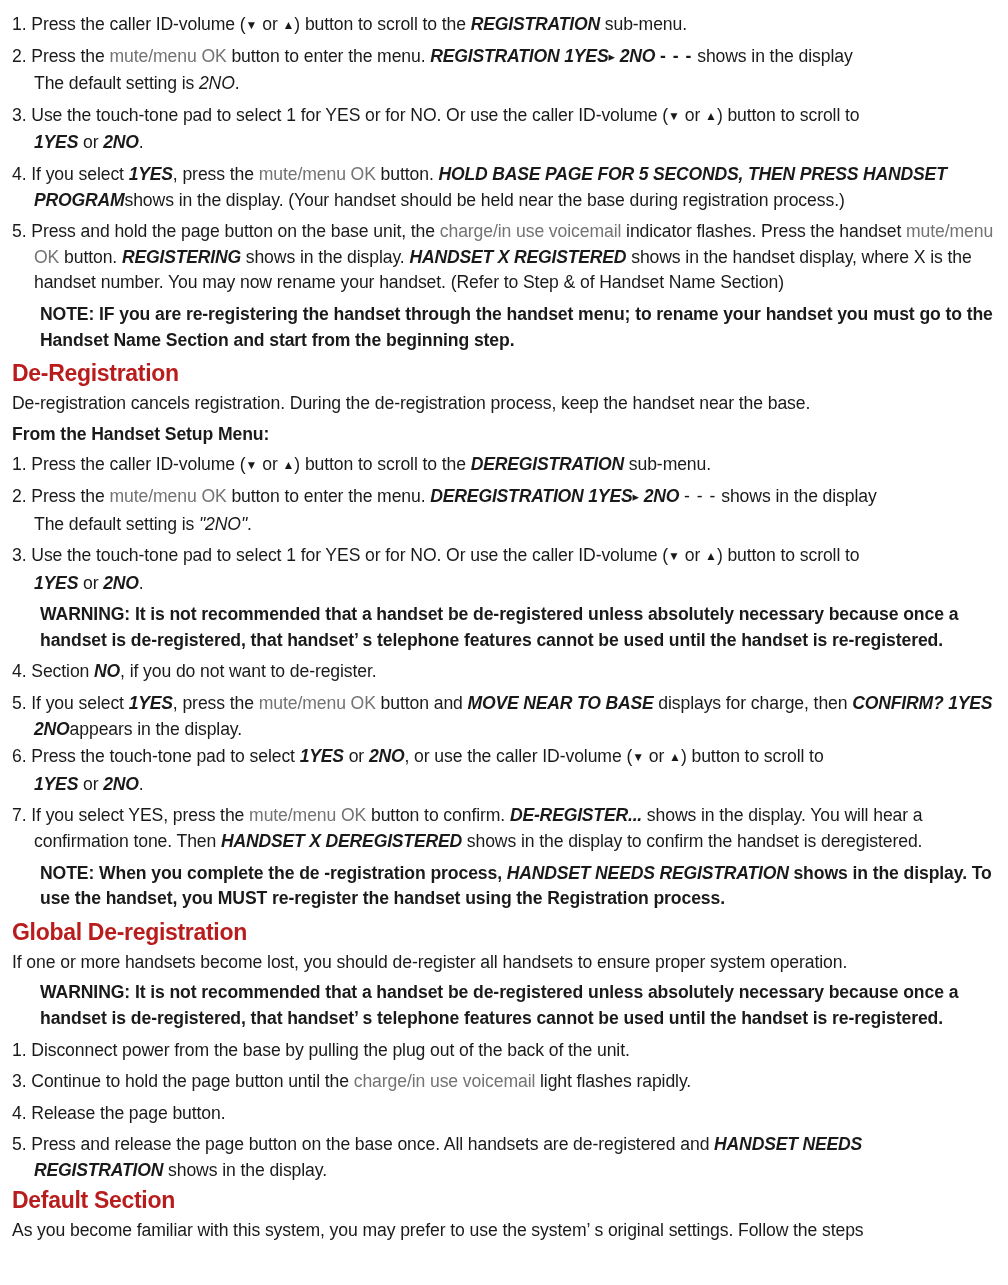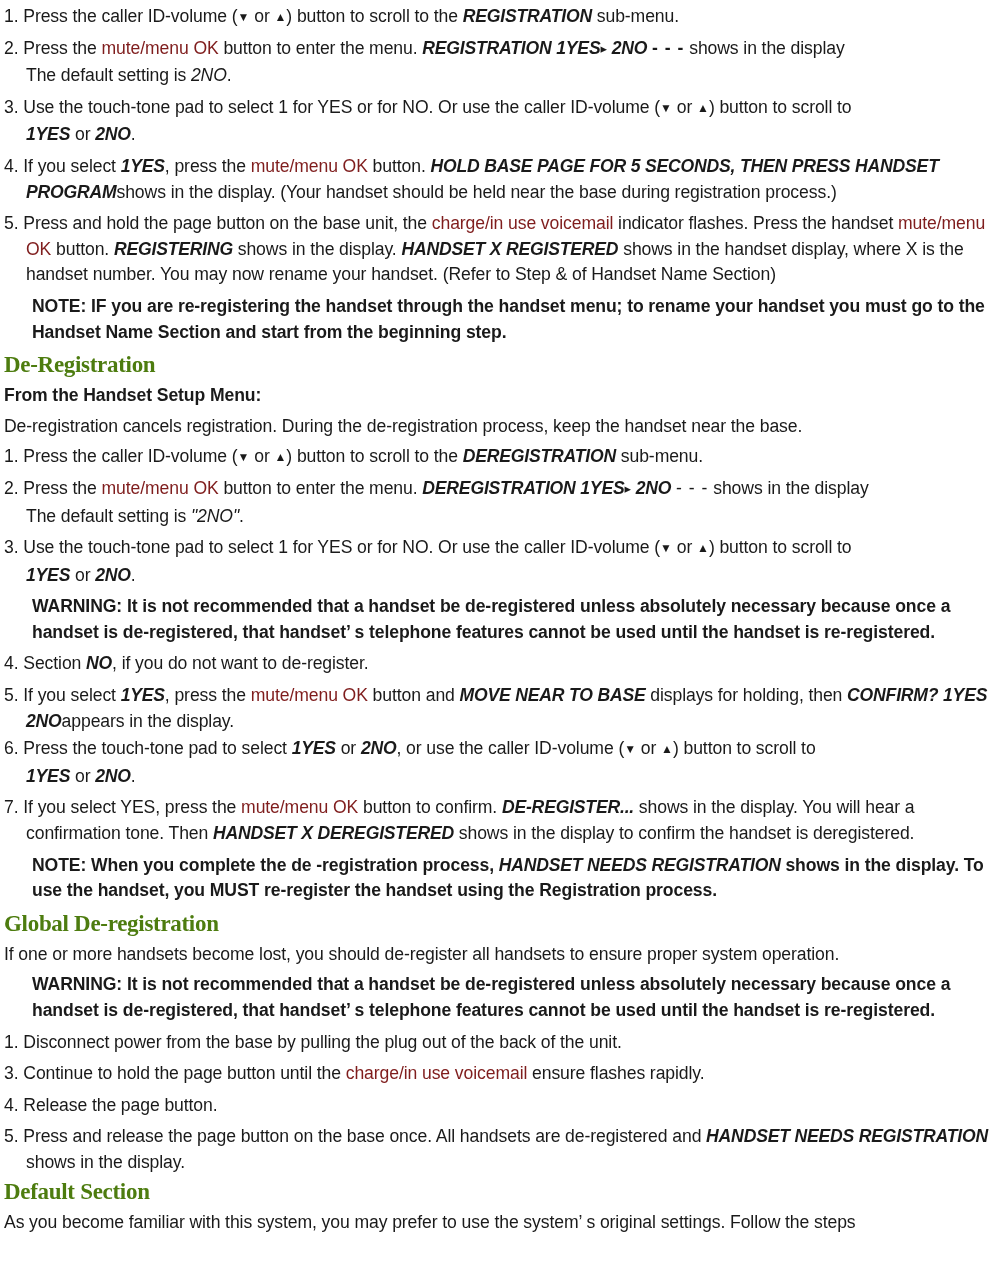--- a/index.html
+++ b/index.html
@@ -12,21 +12,21 @@
     width: 1008px;
     height: 1285px;
     font-family: "Liberation Sans", sans-serif;
     color: #1a1a1a;
     overflow: hidden;
   }
   .page {
     position: relative;
     width: 1008px;
     height: 1044px;
-    padding: 0;
+    padding: 8px;
     box-sizing: border-box;
   }
   .doc {
     padding: 4px 6px 0 4px;
   }
 
   
   .para {
     font-size: 17.6px;
     line-height: 25.6px;
@@ -53,33 +53,33 @@
     font-weight: bold;
     margin-bottom: 6px;
   }
   .plain {
     padding-left: 0;
     text-indent: 0;
   }
   .bold { font-weight: bold; }
 
   h2.heading {
-    font-family: Liberation Serif, serif;
+    font-family: Liberation Sans, sans-serif;
     font-weight: bold;
     font-size: 23px;
     line-height: 28px;
     letter-spacing: -0.3px;
     margin: 2px 0 4px 0;
     padding: 0;
-    color: #4d7c0f;
+    color: #b91c1c;
   }
 
   
   .red {
-    color: #7f1d1d;
+    color: #737373;
   }
   .disp {
     font-weight: bold;
     font-style: italic;
     letter-spacing: -0.2px;
   }
   .ital {
     font-style: italic;
     font-weight: bold;
     letter-spacing: -0.2px;
@@ -119,50 +119,50 @@
   <p class="para step tight"><span>3.</span> <span>Use the touch-tone pad to select 1 for YES or for NO. Or use the caller ID-volume (</span><span class="tri">▼</span><span>  or </span><span class="tri">▲</span><span>) button to scroll to</span></p>
   <p class="para cont"><span class="ital">1YES</span><span> or </span><span class="ital">2NO</span><span>.</span></p>
 
   <p class="para step"><span>4.</span> <span>If you select </span><span class="ital">1YES</span><span>, press the </span><span class="red">mute/menu OK</span><span> button. </span><span class="disp">HOLD BASE PAGE FOR 5 SECONDS, THEN PRESS HANDSET PROGRAM</span><span>shows in the display. (Your handset should be held near the base during registration process.)</span></p>
 
   <p class="para step"><span>5.</span> <span>Press and hold the page button on the base unit, the </span><span class="red">charge/in use voicemail</span><span> indicator flashes. Press the handset </span><span class="red">mute/menu OK</span><span> button. </span><span class="disp">REGISTERING</span><span> shows in the display. </span><span class="disp">HANDSET X REGISTERED</span><span> shows in the handset display, where X is the handset number. You may now rename your handset. (Refer to Step &amp; of Handset Name Section)</span></p>
 
   <p class="para note">NOTE: IF you are re-registering the handset through the handset menu; to rename your handset you must go to the Handset Name Section and start from the beginning step.</p>
 
   <h2 class="heading">De-Registration</h2>
+  <p class="para plain">De-registration cancels registration. During the de-registration process, keep the handset near the base.</p>
   <p class="para plain bold">From the Handset Setup Menu:</p>
-  <p class="para plain">De-registration cancels registration. During the de-registration process, keep the handset near the base.</p>
 
   <p class="para step"><span>1.</span> <span>Press the caller ID-volume (</span><span class="tri">▼</span><span>  or </span><span class="tri">▲</span><span>) button to scroll to the </span><span class="disp">DEREGISTRATION</span><span> sub-menu.</span></p>
 
   <p class="para step tight"><span>2.</span> <span>Press the </span><span class="red">mute/menu OK</span><span> button to enter the menu. </span><span class="disp">DEREGISTRATION 1YES</span><span class="tri-r">▸</span> <span class="disp">2NO</span> <span class="dots-light">- - -</span><span> shows in the display</span></p>
   <p class="para cont"><span>The default setting is </span><span class="ital-light">"2NO"</span><span>.</span></p>
 
   <p class="para step tight"><span>3.</span> <span>Use the touch-tone pad to select 1 for YES or for NO. Or use the caller ID-volume (</span><span class="tri">▼</span><span>  or </span><span class="tri">▲</span><span>) button to scroll to</span></p>
   <p class="para cont"><span class="ital">1YES</span><span> or </span><span class="ital">2NO</span><span>.</span></p>
 
   <p class="para note">WARNING: It is not recommended that a handset be de-registered unless absolutely necessary because once a handset is de-registered, that handset’ s telephone features cannot be used until the handset is re-registered.</p>
 
   <p class="para step"><span>4.</span> <span>Section </span><span class="ital">NO</span><span>, if you do not want to de-register.</span></p>
 
-  <p class="para step tight"><span>5.</span> <span>If you select </span><span class="ital">1YES</span><span>, press the </span><span class="red">mute/menu OK</span><span> button and </span><span class="disp">MOVE NEAR TO BASE</span><span> displays for holding, then </span><span class="disp">CONFIRM? 1YES 2NO</span><span>appears in the display.</span></p>
+  <p class="para step tight"><span>5.</span> <span>If you select </span><span class="ital">1YES</span><span>, press the </span><span class="red">mute/menu OK</span><span> button and </span><span class="disp">MOVE NEAR TO BASE</span><span> displays for charge, then </span><span class="disp">CONFIRM? 1YES 2NO</span><span>appears in the display.</span></p>
 
   <p class="para step tight"><span>6.</span> <span>Press the touch-tone pad to select </span><span class="ital">1YES</span><span> or </span><span class="ital">2NO</span><span>, or use the caller ID-volume (</span><span class="tri">▼</span><span>  or </span><span class="tri">▲</span><span>) button to scroll to</span></p>
   <p class="para cont"><span class="ital">1YES</span><span> or </span><span class="ital">2NO</span><span>.</span></p>
 
   <p class="para step"><span>7.</span> <span>If you select YES, press the </span><span class="red">mute/menu OK</span><span> button to confirm. </span><span class="disp">DE-REGISTER...</span><span> shows in the display. You will hear a confirmation tone. Then </span><span class="disp">HANDSET X DEREGISTERED</span><span> shows in the display to confirm the handset is deregistered.</span></p>
 
   <p class="para note"><span>NOTE: When you complete the de -registration process, </span><span class="disp">HANDSET NEEDS REGISTRATION</span><span> shows in the display. To use the handset, you MUST re-register the handset using the Registration process.</span></p>
 
   <h2 class="heading">Global De-registration</h2>
   <p class="para plain">If one or more handsets become lost, you should de-register all handsets to ensure proper system operation.</p>
   <p class="para note">WARNING: It is not recommended that a handset be de-registered unless absolutely necessary because once a handset is de-registered, that handset’ s telephone features cannot be used until the handset is re-registered.</p>
 
   <p class="para step"><span>1.</span> <span>Disconnect power from the base by pulling the plug out of the back of the unit.</span></p>
-  <p class="para step"><span>3.</span> <span>Continue to hold the page button until the </span><span class="red">charge/in use voicemail</span><span> ensure flashes rapidly.</span></p>
+  <p class="para step"><span>3.</span> <span>Continue to hold the page button until the </span><span class="red">charge/in use voicemail</span><span> light flashes rapidly.</span></p>
   <p class="para step"><span>4.</span> <span>Release the page button.</span></p>
   <p class="para step tight"><span>5.</span> <span>Press and release the page button on the base once. All handsets are de-registered and </span><span class="disp">HANDSET NEEDS REGISTRATION</span><span> shows in the display.</span></p>
 
   <h2 class="heading">Default Section</h2>
   <p class="para plain">As you become familiar with this system, you may prefer to use the system’ s original settings. Follow the steps</p>
 
 </div>
 </div>
 
 </body></html>

